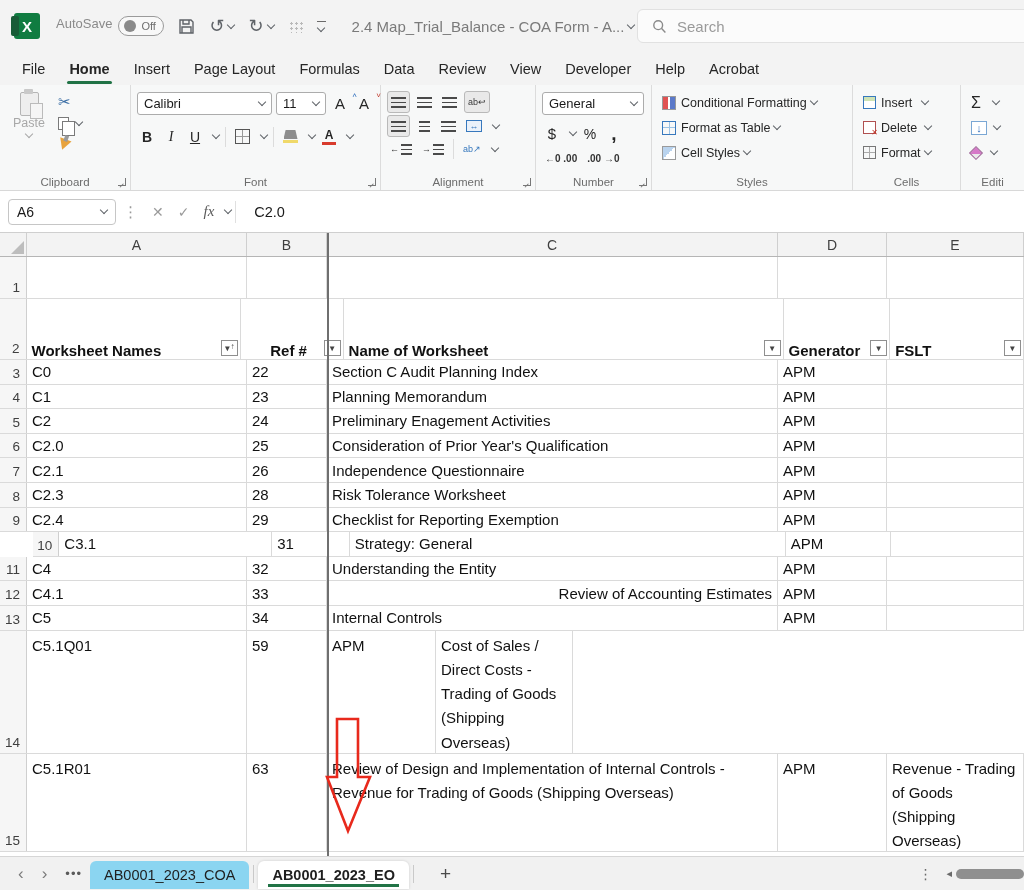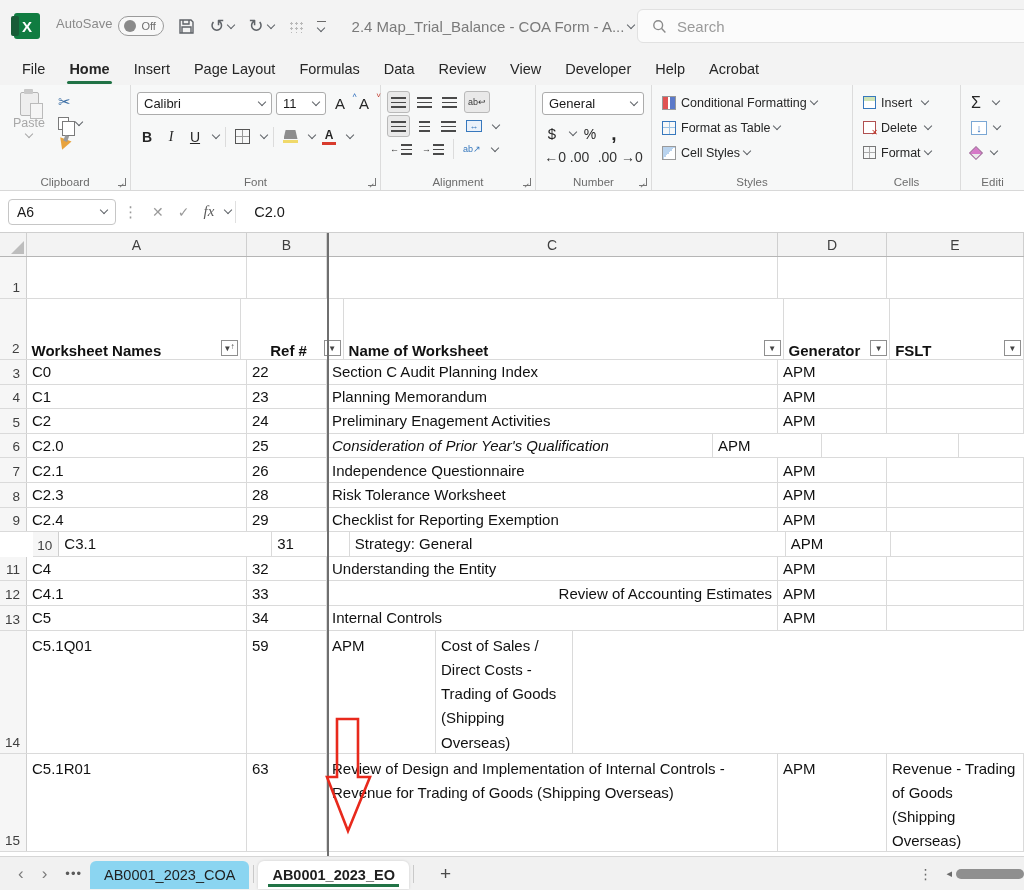--- a/index.html
+++ b/index.html
@@ -64,21 +64,21 @@
   .fill-ico, .fontcolor-ico { display:flex; flex-direction:column; align-items:center; gap:1px; }
   .fill-bar { width:15px; height:3px; background:#f0d96a; }
   .fc-a { font-size:12px; font-weight:bold; line-height:1; }
   .fc-bar { width:14px; height:3px; background:#d83b2d; }
   
   .lines { width:15px; height:11px; background:repeating-linear-gradient(to bottom,#4a4a4a 0 1.6px,transparent 1.6px 4.6px); }
   .lines.short { width:11px; }
   .tinytxt { font-size:9px; color:#3a3a3a; line-height:1; white-space:nowrap; }
   .merge-ico { width:16px; height:12px; border:1px solid #3778bd; display:flex; align-items:center; justify-content:center; color:#3778bd; font-size:9px; background:#eaf1fa; }
   
-  .dec-btn { font-size:14px; color:#333; line-height:1.1; text-align:left; white-space:nowrap; }
+  .dec-btn { font-size:10px; color:#333; line-height:1.1; text-align:left; white-space:nowrap;font-weight:bold; }
   
   .cf-ico { width:14px; height:14px; border:1px solid #9a9a9a; background:linear-gradient(to right,#e05252 0 40%,#fff 40% 60%,#5b79c9 60%); margin-right:5px; }
   .ft-ico { width:14px; height:14px; border:1px solid #3778bd; background-image:linear-gradient(#9cc3e5,#9cc3e5),linear-gradient(#9cc3e5,#9cc3e5); background-size:1px 100%,100% 1px; background-position:center,center; background-repeat:no-repeat; margin-right:5px; }
   .cs-ico { width:14px; height:14px; border:1px solid #9a9a9a; background:linear-gradient(135deg,#b9d3ee 0 50%,#fff 50%); margin-right:5px; }
   .styles-item, .cells-item { display:flex; align-items:center; font-size:12.5px; color:#262626; height:25px; }
   .ins-ico { width:13px; height:13px; border:1px solid #3778bd; background:linear-gradient(#cfe3b5 0 40%,#fff 40%); margin-right:5px; }
   .del-ico { width:13px; height:13px; border:1px solid #b05050; background:#fff; margin-right:5px; position:relative; }
   .del-ico::before { content:"\2715"; position:absolute; right:-3px; bottom:-4px; color:#c0392b; font-size:8px; }
   .fmt-ico { width:13px; height:13px; border:1px solid #777; background-image:linear-gradient(#aaa,#aaa),linear-gradient(#aaa,#aaa); background-size:1px 100%,100% 1px; background-position:center,center; background-repeat:no-repeat; margin-right:5px; }
   .sum-ico { font-size:16px; color:#262626; }
@@ -497,21 +497,21 @@
           </div>
         </div>
         <div class="g-row" style="height: 24.6px;">
           <div class="rowhdr">6</div>
           <div class="gcell" style="width: 220px;">
             <span>C2.0</span>
           </div>
           <div class="gcell" style="width: 80px;">
             <span>25</span>
           </div>
-          <div class="gcell" style="width: 386px; font-style: italic;">
+          <div class="gcell" style="width: 451px;">
             <span>Consideration of Prior Year's Qualification</span>
           </div>
           <div class="gcell" style="width: 109px;">
             <span>APM</span>
           </div>
           <div class="gcell" style="width: 137px;">
             <span></span>
           </div>
         </div>
         <div class="g-row" style="height: 24.6px;">

